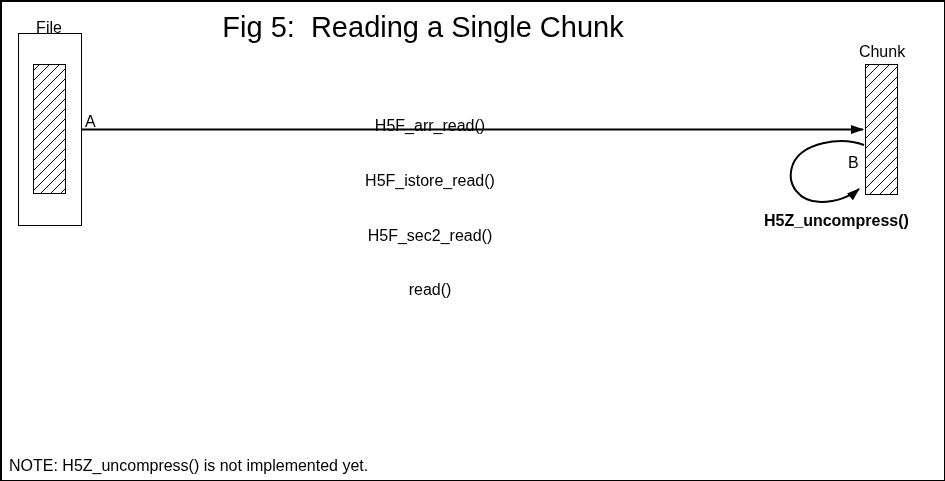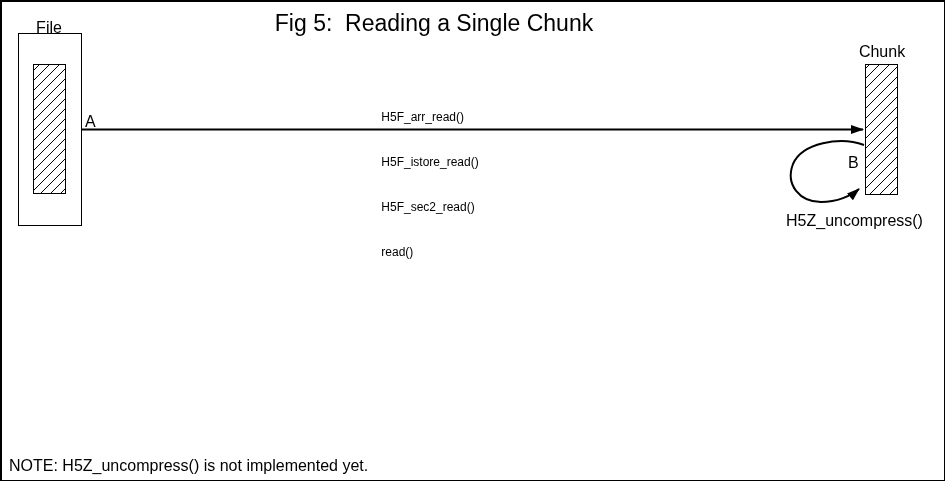--- a/index.html
+++ b/index.html
@@ -26,24 +26,24 @@
     top: 0;
     width: 943px;
     height: 479px;
   }
   .txt {
     position: absolute;
     white-space: pre;
     line-height: 1.2;
   }
   .fig-title {
-    left: 432px;
+    left: 421px;
     top: 8px;
     transform: translateX(-50%);
-    font-size: 23px;
+    font-size: 29px;
     text-align: right;
   }
   .small {
     font-size: 16px;
   }
   .file-label {
     left: 47px;
     top: 16px;
     transform: translateX(-50%);
   }
@@ -54,34 +54,35 @@
   }
   .a-label {
     left: 83px;
     top: 110px;
   }
   .b-label {
     left: 846px;
     top: 151px;
   }
   .uncompress-label {
-    left: 784px;
+    left: 762px;
     top: 209px;
+    font-weight: bold;
   }
   .note-label {
     left: 7px;
     top: 454px;
     text-align: right;
   }
   .call-stack {
     left: 428px;
     top: 78px;
     transform: translateX(-50%);
-    text-align: left;
-    font-size: 12px;
+    text-align: center;
+    font-size: 16px;
   }
   .call-stack div {
     line-height: 16.3px;
   }
 </style>
 </head>
 <body>
 
 <div class="canvas">
 

